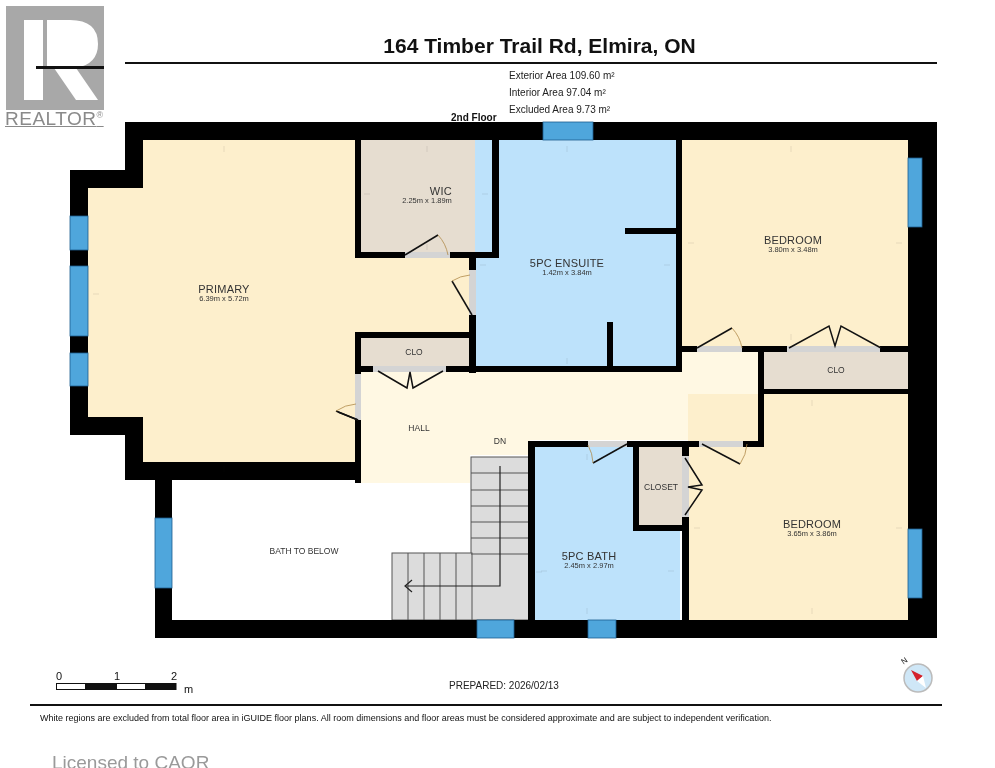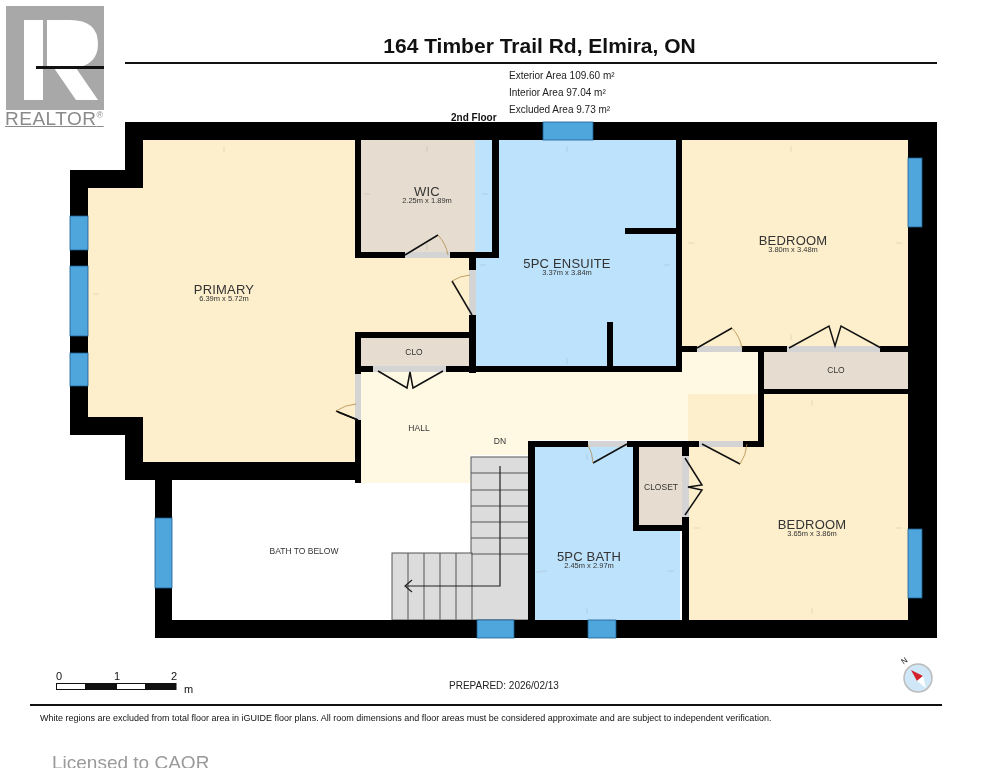--- a/index.html
+++ b/index.html
@@ -7,21 +7,21 @@
   .abs { position: absolute; }
   .logo-box { left: 6px; top: 6px; width: 98px; height: 104px; background: #a8a8a8; }
   .logo-text { left: 5px; top: 108px; font-size: 19px; color: #8a8a8a; letter-spacing: 0.5px; text-decoration: underline; }
   .logo-text sup { font-size: 9px; }
   .title { left: 0; width: 995px; top: 34px; text-align: center; font-size: 21px; font-weight: bold; color: #111; padding-left: 42px; }
   .title-rule { left: 125px; top: 62px; width: 812px; height: 2px; background: #111; }
   .floor-label { left: 451px; top: 70px; font-size: 10px; font-weight: bold; color: #111; margin-top: 42px; }
   .area-line { left: 509px; font-size: 10px; color: #222; }
   .plan { left: 0; top: 0; }
   .room-label { position: absolute; font-size: 7.5px; color: #333; text-align: center; line-height: 9px; white-space: nowrap; transform: translate(-50%, -50%); }
-  .room-label .nm { font-size: 13px; letter-spacing: 0.2px; }
+  .room-label .nm { font-size: 11px; letter-spacing: 0.2px; text-align: right; }
   .room-label.plain { font-size: 8.5px; }
   .scale-lbl { font-size: 11px; color: #111; }
   .prepared { left: 449px; top: 680px; font-size: 10px; color: #222; }
   .foot-rule { left: 30px; top: 704px; width: 912px; height: 2px; background: #111; }
   .disclaimer { left: 40px; top: 713px; font-size: 9px; color: #111; }
   .licensed { left: 4px; top: 752px; font-size: 19px; color: #9a9a9a; margin-left: 48px; }
 </style>
 </head>
 <body>
 
@@ -189,21 +189,21 @@
 <div class="room-label" style="left:224px;top:294px">
     <div class="nm">PRIMARY</div>
     <div>6.39m x 5.72m</div>
   </div>
 <div class="room-label" style="left:427px;top:196px">
     <div class="nm">WIC</div>
     <div>2.25m x 1.89m</div>
   </div>
 <div class="room-label" style="left:567px;top:268px">
     <div class="nm">5PC ENSUITE</div>
-    <div>3.37m x 3.84m</div>
+    <div>1.42m x 3.84m</div>
   </div>
 <div class="room-label" style="left:793px;top:245px">
     <div class="nm">BEDROOM</div>
     <div>3.80m x 3.48m</div>
   </div>
 <div class="room-label plain" style="left:414px;top:352px">CLO</div>
 <div class="room-label plain" style="left:836px;top:370px">CLO</div>
 <div class="room-label plain" style="left:419px;top:428px">HALL</div>
 <div class="room-label plain" style="left:500px;top:441px">DN</div>
 <div class="room-label plain" style="left:661px;top:487px">CLOSET</div>

